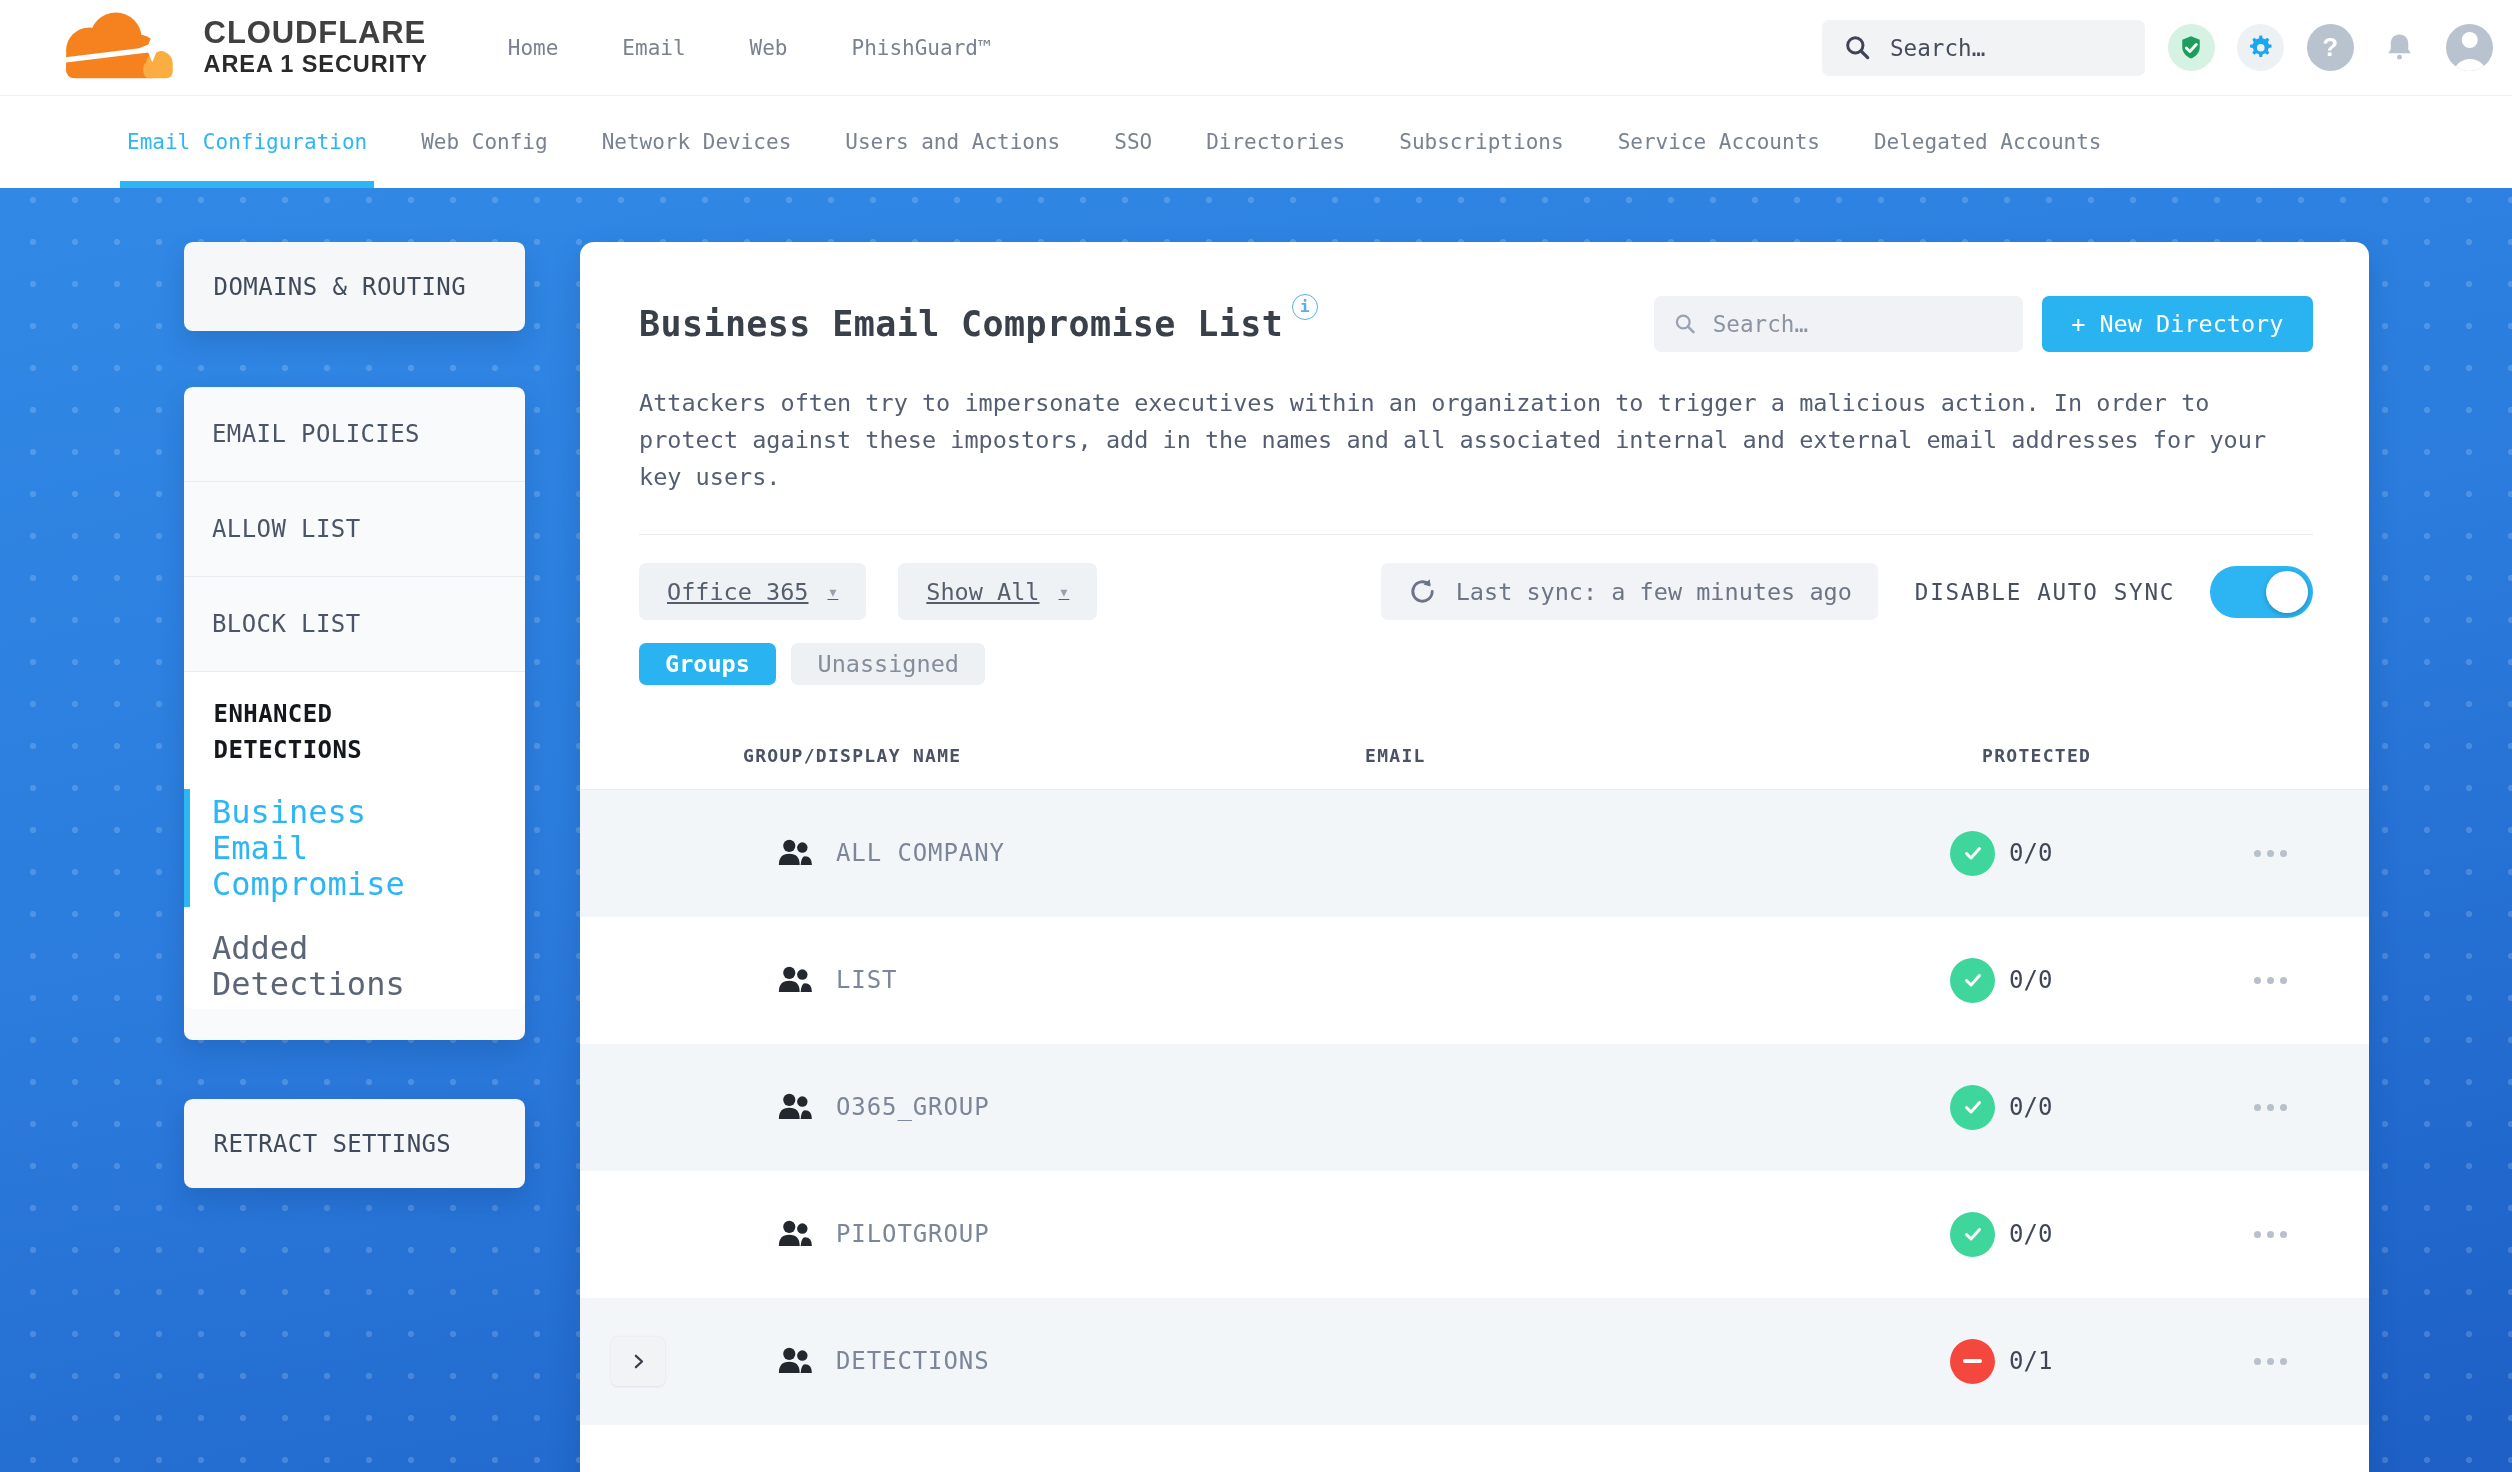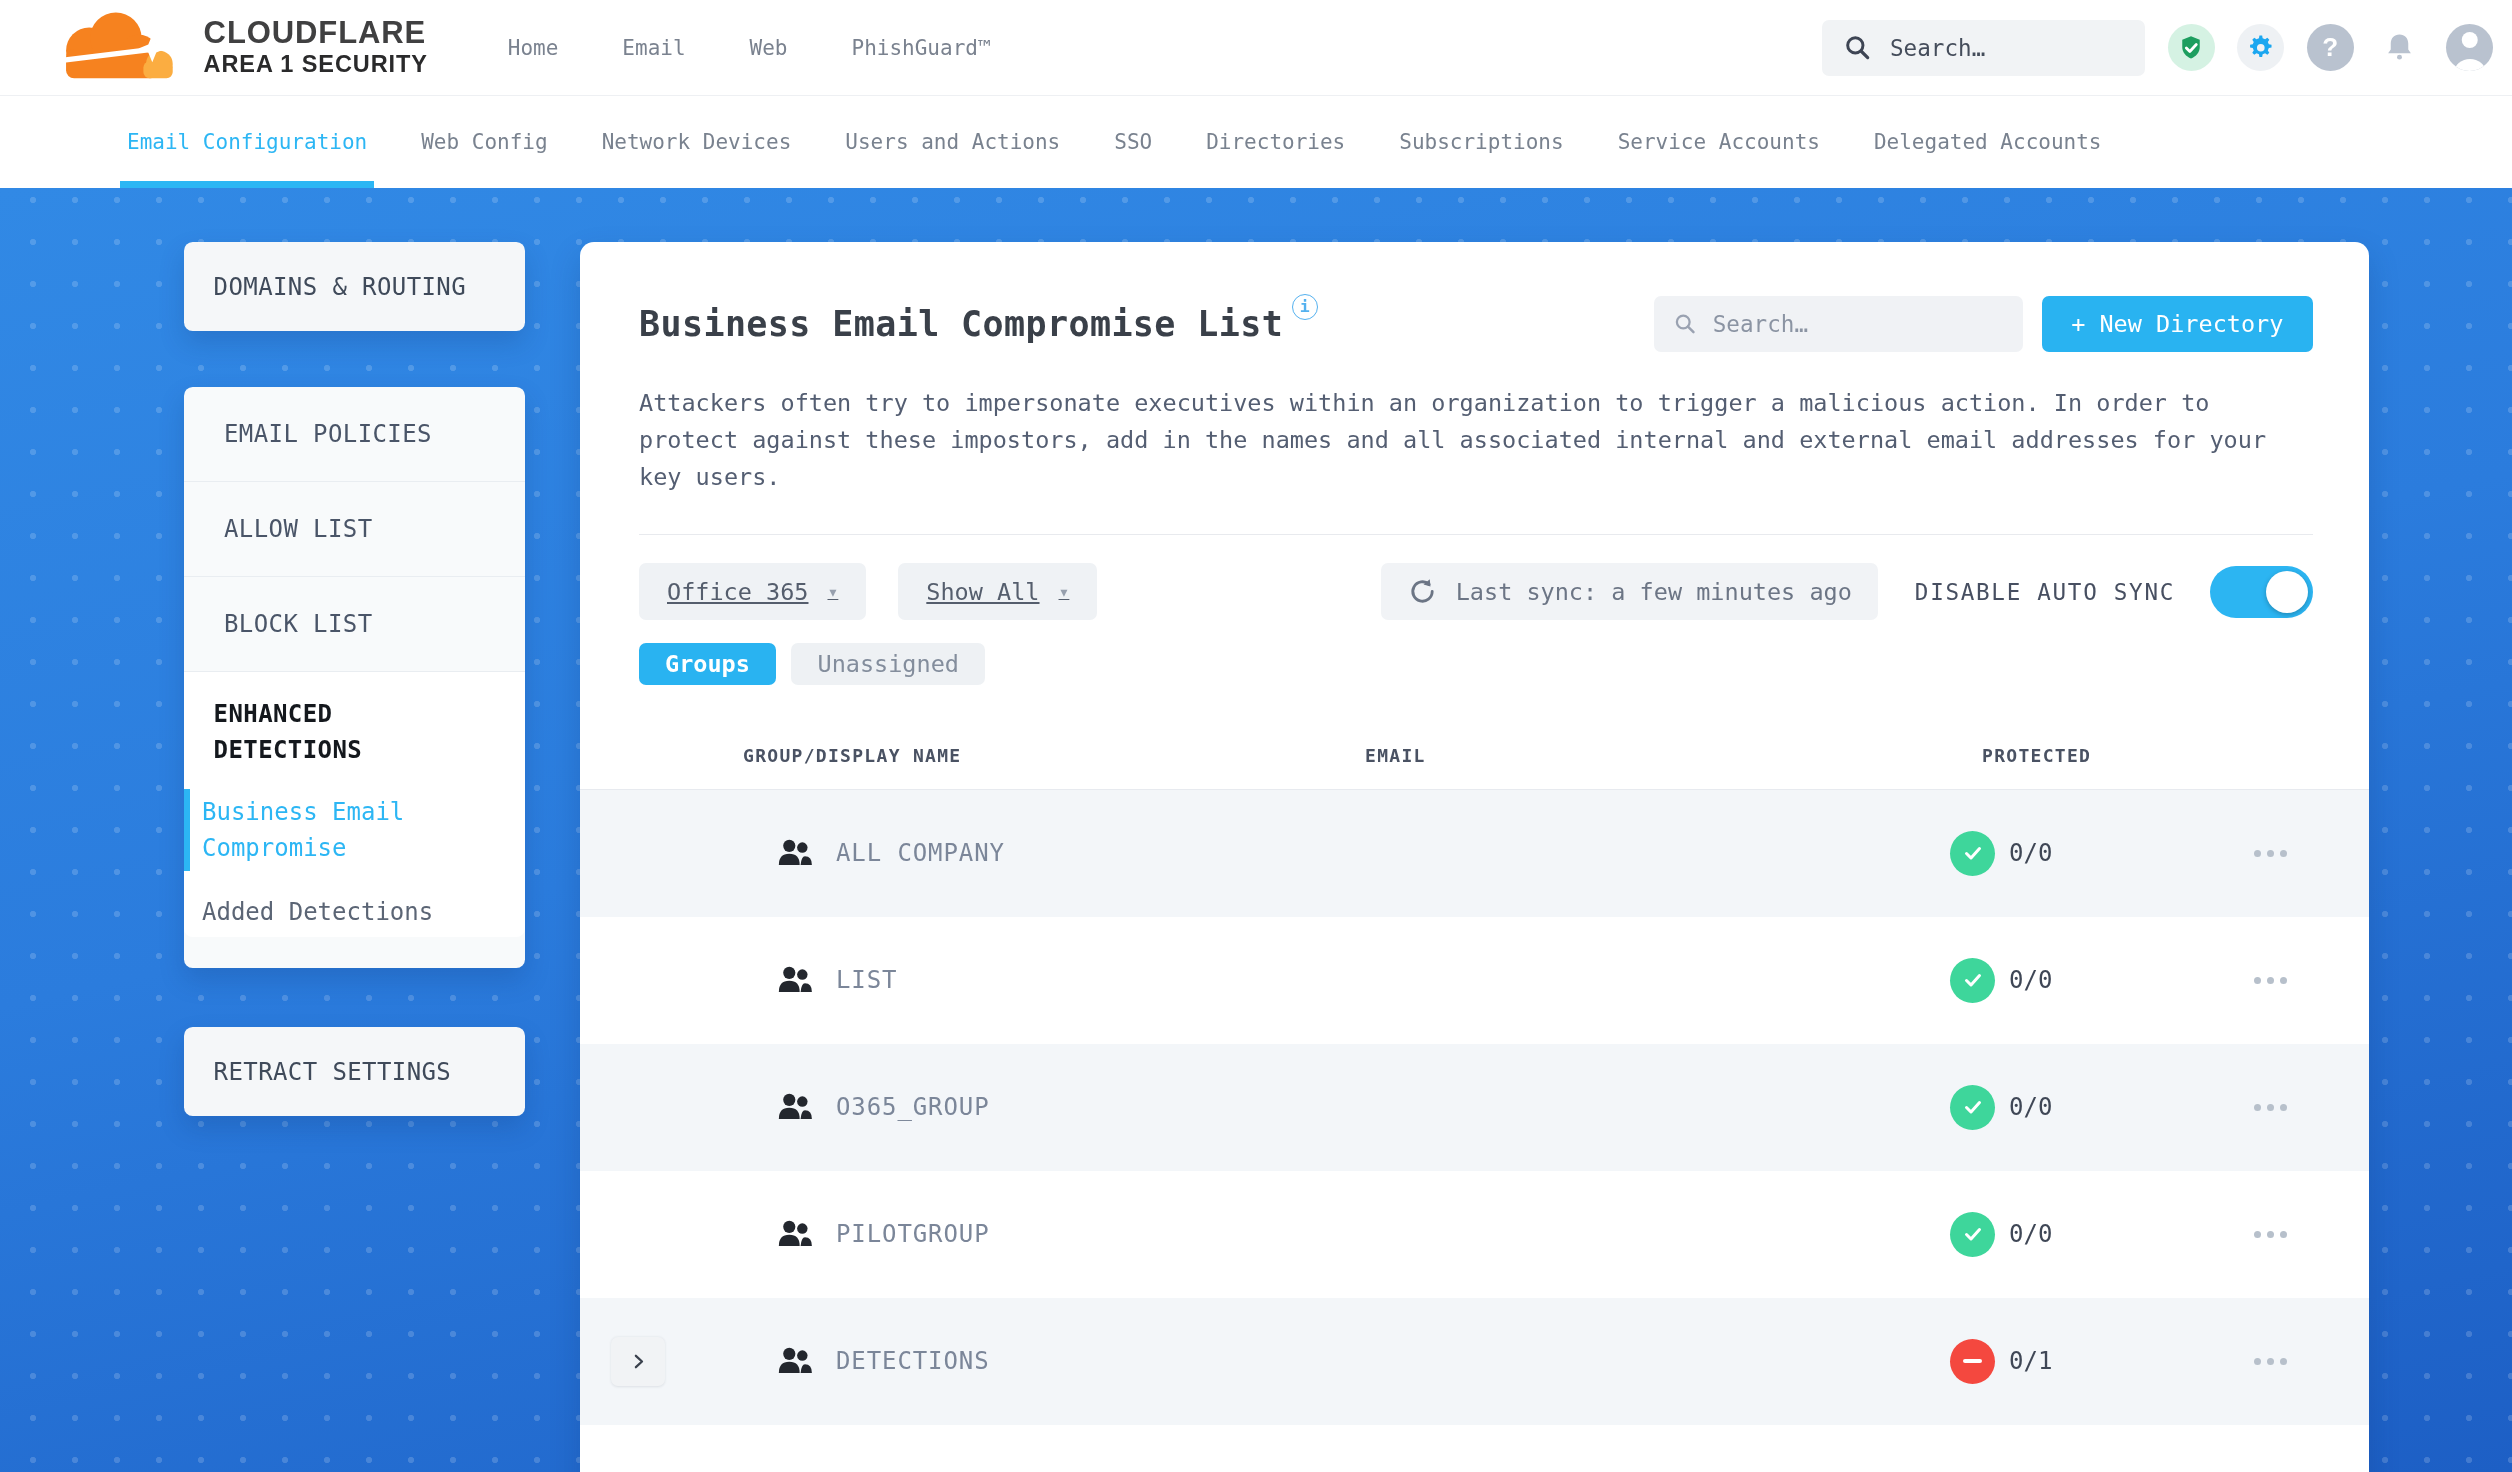--- a/index.html
+++ b/index.html
@@ -42,24 +42,24 @@
       linear-gradient(168deg, #3189e5 0%, #2b7cdd 45%, #1d5fc5 100%);
     background-size:42px 42px, 100% 100%;
     background-position:12px 33px, 0 0; }
 
   
   .sidebar { position:absolute; left:184px; top:54px; width:341px; }
   .side-card { background:#f5f7f9; border-radius:8.7px; box-shadow:0 12px 26px rgba(15,50,110,0.20); margin-bottom:0; }
   .side-card.single { height:89px; display:flex; align-items:center; padding:0 29.6px; font-size:24px; color:#3f4a5a; letter-spacing:0.4px; cursor:pointer; }
   .side-card.single.retract { margin-top:59px; }
   .side-card.multi { margin-top:56px; padding-bottom:31px; background:#f8fafb; }
-  .side-item { height:95px; display:flex; align-items:center; padding:0 40px; font-size:24px; color:#4a5568; border-bottom:0.9px solid #e9edf1; cursor:pointer; letter-spacing:0.4px; }
+  .side-item { height:95px; display:flex; align-items:center; padding:0 28px; font-size:24px; color:#4a5568; border-bottom:0.9px solid #e9edf1; cursor:pointer; letter-spacing:0.4px; }
   .side-section { background:#ffffff; border-radius:0 0 8.7px 8.7px; padding-top:24px; }
   .side-heading { padding:0 29.6px; font-size:24px; font-weight:bold; color:#14181d; line-height:36px; letter-spacing:0.4px; }
-  .side-sub { position:relative; margin-top:26px; padding:0 18px; font-size:24px; line-height:36px; cursor:pointer; }
+  .side-sub { position:relative; margin-top:26px; padding:0 28px; font-size:32px; line-height:36px; cursor:pointer; }
   .side-sub.active { color:#2cb6f4; }
   .side-sub.active::before { content:""; position:absolute; left:0; top:-5.2px; bottom:-5.2px; width:6px; background:#2cb6f4; }
   .side-sub.plain { color:#5b6575; margin-top:28px; padding-bottom:7px; }
 
   
   .card { position:absolute; left:580px; top:54px; width:1789px; bottom:-52px; background:#ffffff; border-radius:14px; box-shadow:0 14px 29.6px rgba(15,50,110,0.22); overflow:hidden; }
   .card-head { display:flex; align-items:center; padding:54px 56px 0 59px; }
   .page-title { font-size:35px; font-weight:bold; color:#3a4049; letter-spacing:0.4px; white-space:nowrap; }
   .info-icon { display:inline-flex; align-items:center; justify-content:center; width:26px; height:26px; border:1.7px solid #54b1ef; border-radius:50%; color:#54b1ef; font-size:16.5px; font-weight:bold; vertical-align:top; margin-left:8.7px; margin-top:-10.4px; cursor:pointer; }
   .card-search { margin-left:auto; width:369px; height:56px; background:#f0f2f5; border-radius:7px; display:flex; align-items:center; padding:0 19px; }

